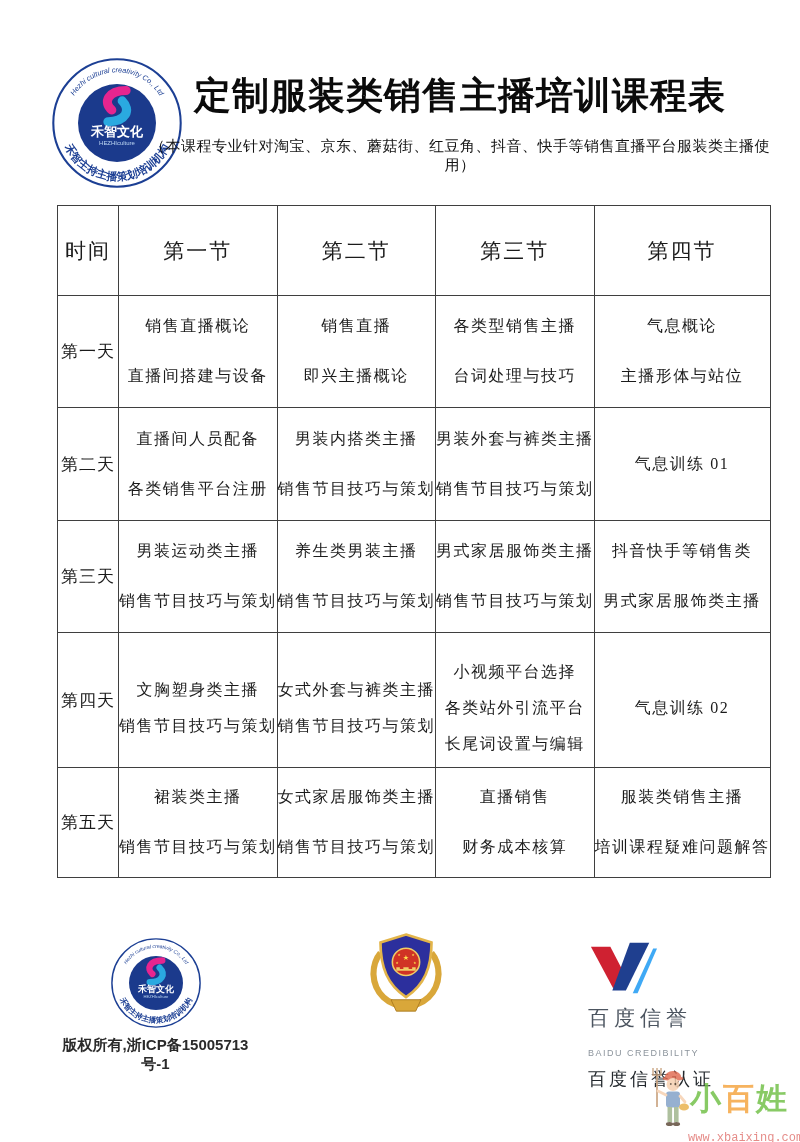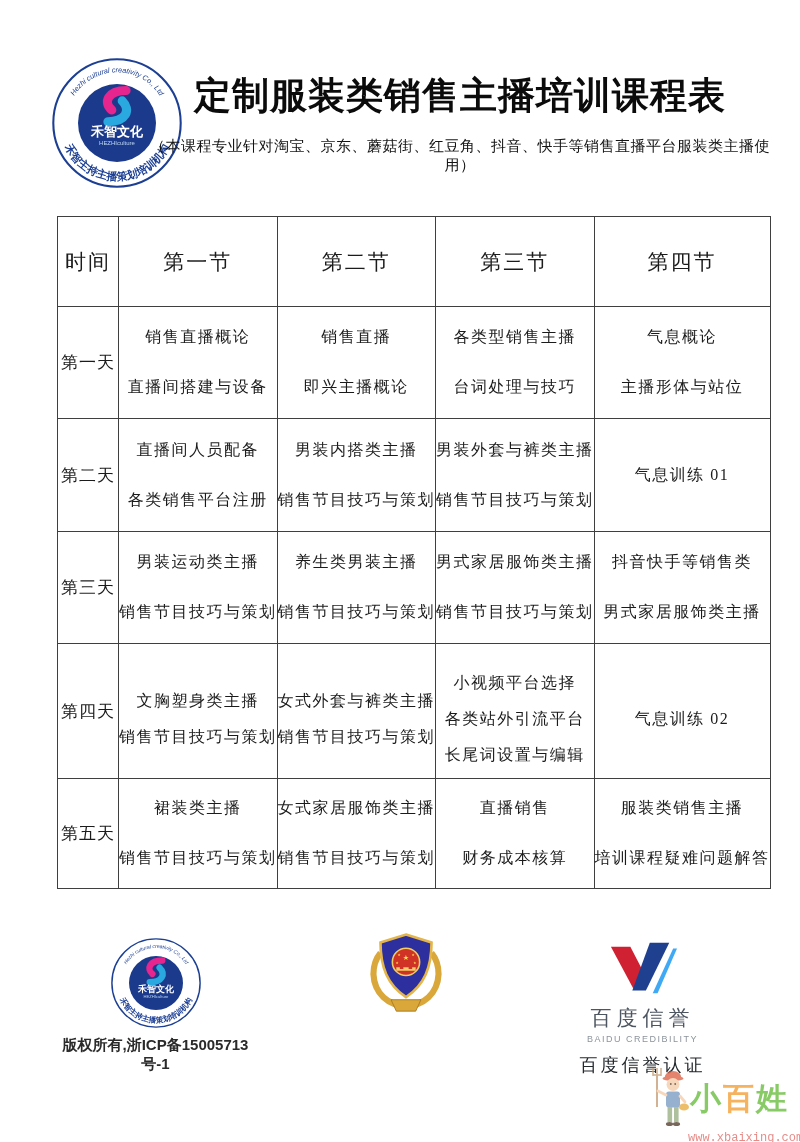--- a/index.html
+++ b/index.html
@@ -6,38 +6,38 @@
   .page{position:relative;width:800px;height:1142px;background:#ffffff;overflow:hidden;
         font-family:"Liberation Serif",serif;color:#1c1c1c;}
 
   
   .hz-logo{position:absolute;left:52px;top:58px;width:130px;height:130px;}
   .header-text{position:absolute;left:150px;right:30px;top:76px;text-align:center;}
   .page-title{margin:0;font-size:37px;font-weight:bold;letter-spacing:1px;color:#0b0b0b;line-height:1.1;}
   .page-subtitle{margin-top:20px;font-size:15px;color:#141414;letter-spacing:0.5px;}
 
   
-  table.course{position:absolute;left:57px;top:216px;border-collapse:collapse;table-layout:fixed;}
+  table.course{position:absolute;left:57px;top:205px;border-collapse:collapse;table-layout:fixed;}
   table.course th,table.course td{border:1px solid #3f3f3f;text-align:center;vertical-align:middle;
         padding:0;color:#1b1b1b;}
   table.course th{font-size:21px;font-weight:normal;letter-spacing:2px;}
   td.day{font-size:17px;letter-spacing:1px;}
   .cell{display:flex;flex-direction:column;align-items:center;gap:29px;}
   .cell span{font-size:16px;letter-spacing:1.5px;white-space:nowrap;}
   tr.hrow{height:90px;} tr.r1{height:112px;} tr.r2{height:113px;} tr.r3{height:112px;}
   tr.r4{height:135px;} tr.r4 .cell{gap:15px;margin-top:16px;} tr.r5{height:110px;}
 
   
   .f-left{position:absolute;left:58px;top:938px;width:195px;text-align:center;}
   .copyright{margin-top:4px;font-family:"Liberation Sans",sans-serif;font-size:15px;font-weight:bold;color:#2a2a2a;}
   .f-mid{position:absolute;left:298px;top:930px;width:215px;text-align:center;}
   .police-text{margin-top:3px;font-family:"Liberation Sans",sans-serif;font-size:18px;font-weight:bold;color:#0e0e0e;}
-  .f-right{position:absolute;left:560px;top:940px;width:165px;text-align:center;}
+  .f-right{position:absolute;left:588px;top:940px;width:165px;text-align:left;}
   .baidu-cn{margin-top:2px;font-family:"Liberation Sans",sans-serif;font-size:21px;letter-spacing:5px;color:#4c5560;}
-  .baidu-en{font-family:"Liberation Sans",sans-serif;font-size:9px;letter-spacing:1.5px;color:#8c949c;margin-top:2px;}
+  .baidu-en{font-family:"Liberation Sans",sans-serif;font-size:9px;letter-spacing:1.5px;color:#8c949c;margin-top:16px;}
   .baidu-cert{margin-top:9px;font-family:Liberation Mono, monospace;font-size:18px;letter-spacing:3px;color:#23282d;}
 
   
   .watermark{position:absolute;left:650px;top:1066px;width:150px;opacity:0.82;}
   .wm-row{display:flex;align-items:center;}
   .wm-name span{font-size:31px;font-weight:bold;line-height:1;letter-spacing:2px;}
   .wm-c0{color:#6fbf44;} .wm-c1{color:#f5a33c;} .wm-c2{color:#6fbf44;}
   .wm-url{margin-top:1px;padding-left:38px;font-family:"Liberation Mono",monospace;
           font-size:12px;color:#e0736f;letter-spacing:0px;white-space:nowrap;}
 </style>

